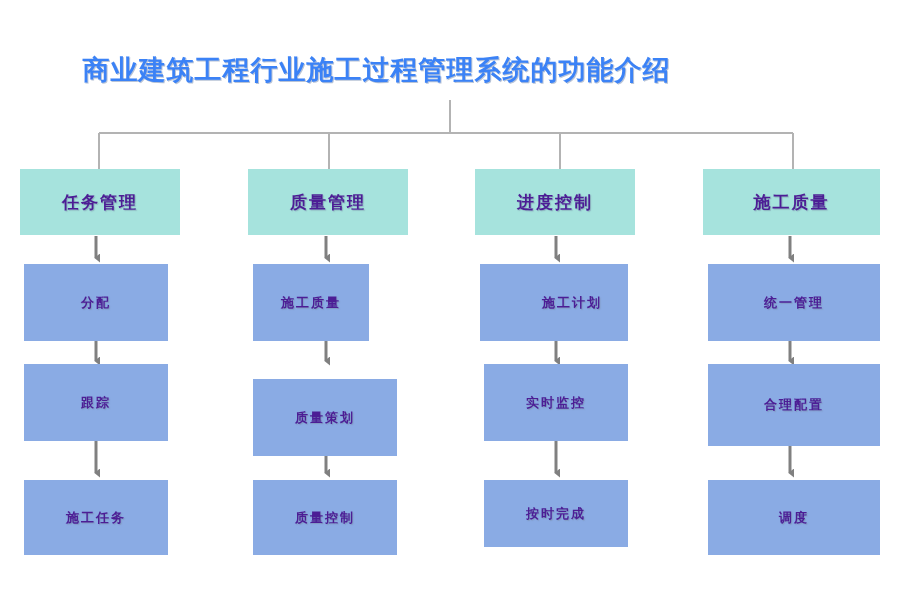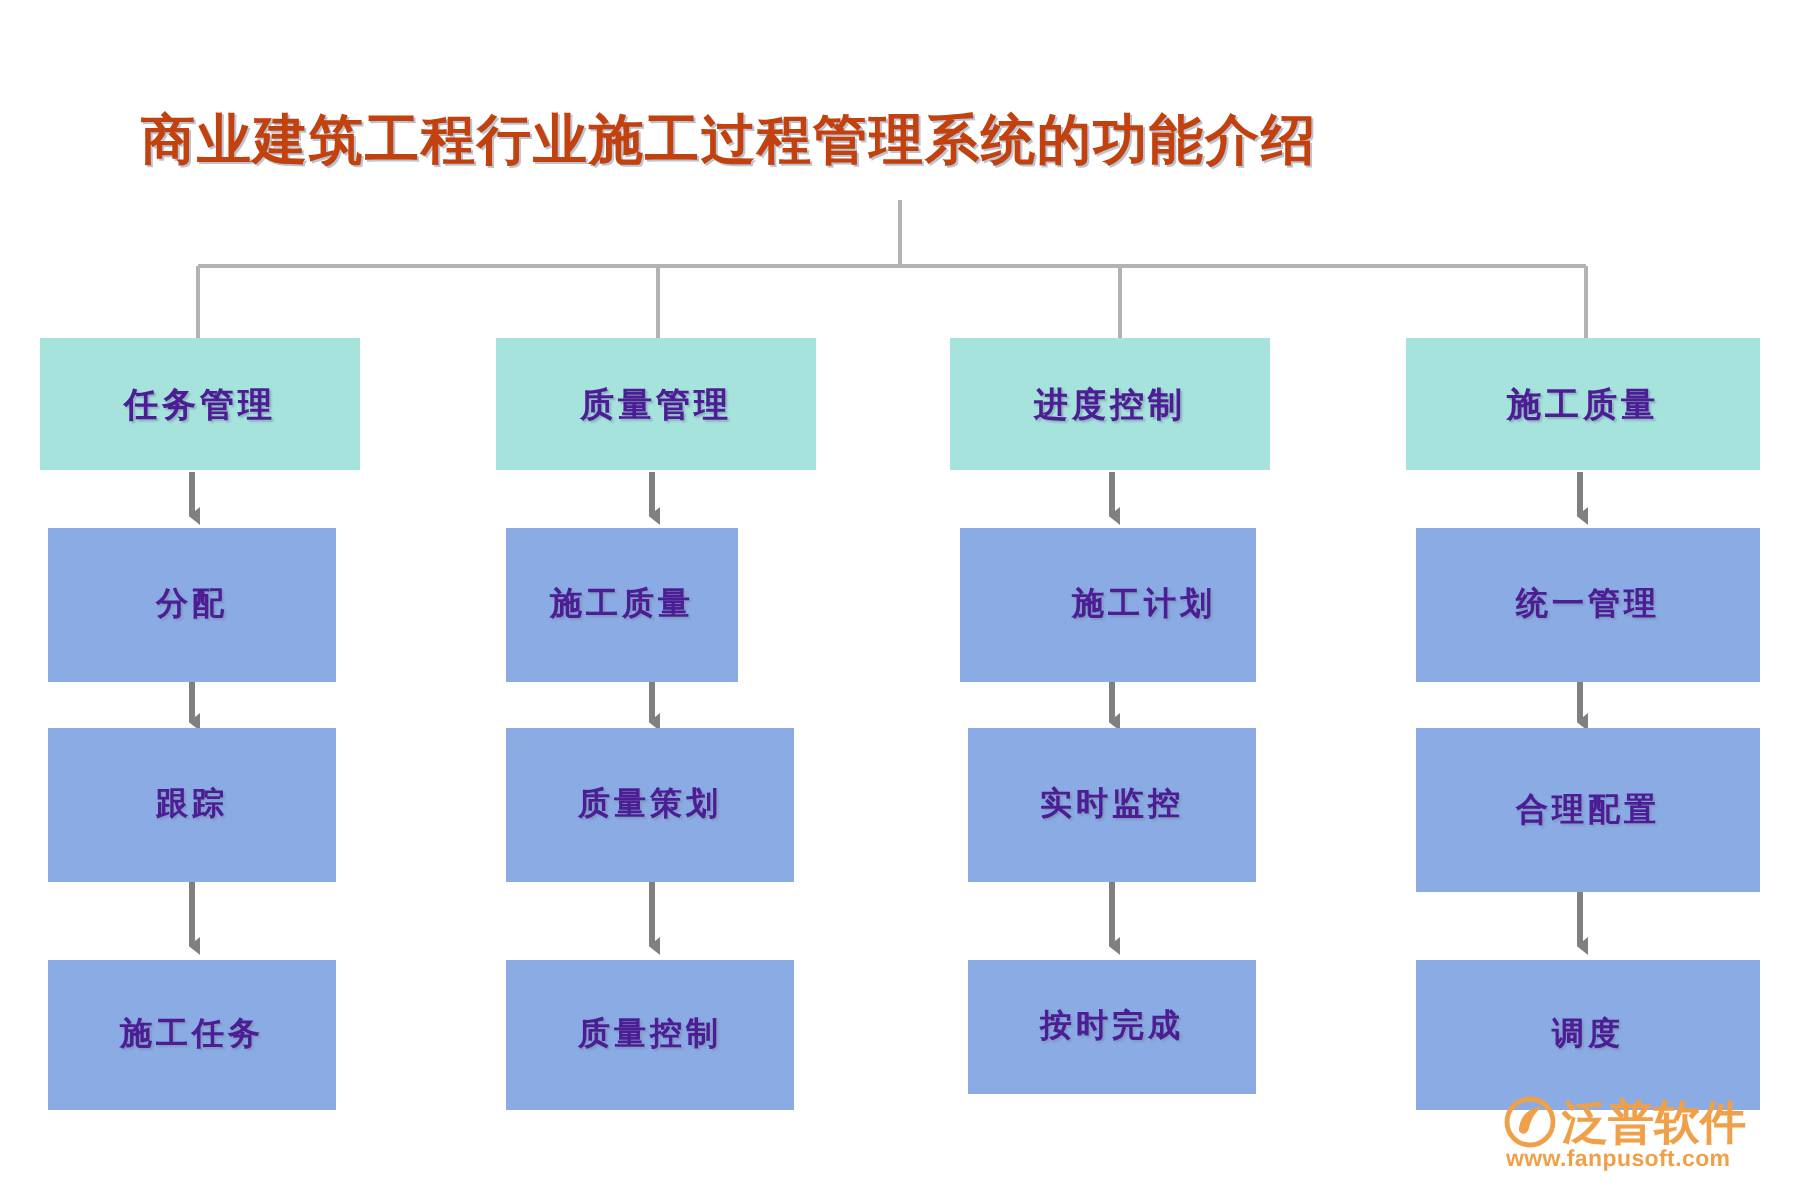--- a/index.html
+++ b/index.html
@@ -17,28 +17,28 @@
 
   #canvas {
     position: relative;
     width: 900px;
     height: 600px;
   }
 
   
   .title {
     position: absolute;
-    left: 4px;
+    left: 16px;
     top: 52px;
     width: 721px;
     text-align: center;
     font-size: 27px;
     font-weight: bold;
     letter-spacing: 1px;
-    color: #c2410c;
+    color: #3b82f6;
     text-shadow: 1px 1px 0 #b9c4d6;
     white-space: nowrap;
   }
 
   
   .connector-svg {
     position: absolute;
     left: 0;
     top: 0;
     width: 900px;
@@ -65,21 +65,21 @@
     box-sizing: border-box;
   }
 
   .node.head {
     background: #a6e3dd;
     font-size: 17px;
   }
 
   .node.sub {
     background: #8aabe4;
-    font-size: 16px;
+    font-size: 13px;
   }
 
   
   .logo {
     position: absolute;
     left: 752px;
     top: 548px;
     width: 140px;
     height: 46px;
   }
@@ -157,42 +157,32 @@
   <div class="column">
     <div class="node head" style="left:20px; top:169px; width:160px; height:66px;">任务管理</div>
     <div class="node sub" style="left:24px; top:264px; width:144px; height:77px;">分配</div>
     <div class="node sub" style="left:24px; top:364px; width:144px; height:77px;">跟踪</div>
     <div class="node sub" style="left:24px; top:480px; width:144px; height:75px;">施工任务</div>
   </div>
 
   <div class="column">
     <div class="node head" style="left:248px; top:169px; width:160px; height:66px;">质量管理</div>
     <div class="node sub" style="left:253px; top:264px; width:116px; height:77px;">施工质量</div>
-    <div class="node sub" style="left:253px; top:364px; width:144px; height:77px;">质量策划</div>
+    <div class="node sub" style="left:253px; top:379px; width:144px; height:77px;">质量策划</div>
     <div class="node sub" style="left:253px; top:480px; width:144px; height:75px;">质量控制</div>
   </div>
 
   <div class="column">
     <div class="node head" style="left:475px; top:169px; width:160px; height:66px;">进度控制</div>
     <div class="node sub" style="left:480px; top:264px; width:148px; height:77px;padding-left:36px;">施工计划</div>
     <div class="node sub" style="left:484px; top:364px; width:144px; height:77px;">实时监控</div>
     <div class="node sub" style="left:484px; top:480px; width:144px; height:67px;">按时完成</div>
   </div>
 
   <div class="column">
     <div class="node head" style="left:703px; top:169px; width:177px; height:66px;">施工质量</div>
     <div class="node sub" style="left:708px; top:264px; width:172px; height:77px;">统一管理</div>
     <div class="node sub" style="left:708px; top:364px; width:172px; height:82px;">合理配置</div>
     <div class="node sub" style="left:708px; top:480px; width:172px; height:75px;">调度</div>
   </div>
 
-  <div class="logo">
-    <div class="logo-row">
-      <svg class="logo-mark" viewBox="0 0 26 26">
-        <path d="M13 1.5 A11.5 11.5 0 1 0 13 24.5 A11.5 11.5 0 1 0 13 1.5 Z" fill="none" stroke="#f0a048" stroke-width="2.4"></path>
-        <path d="M7.5 17.5 C7.5 9.5 13.5 5.5 19 5.5 C15 8.5 13.5 12 12.5 16 C11.5 19.5 9 19.5 7.5 17.5 Z" fill="#f0a048"></path>
-      </svg>
-      <span class="logo-word">泛普软件</span>
-    </div>
-    <div class="logo-url">www.fanpusoft.com</div>
-  </div>
 
 </div>
 
 </body></html>

